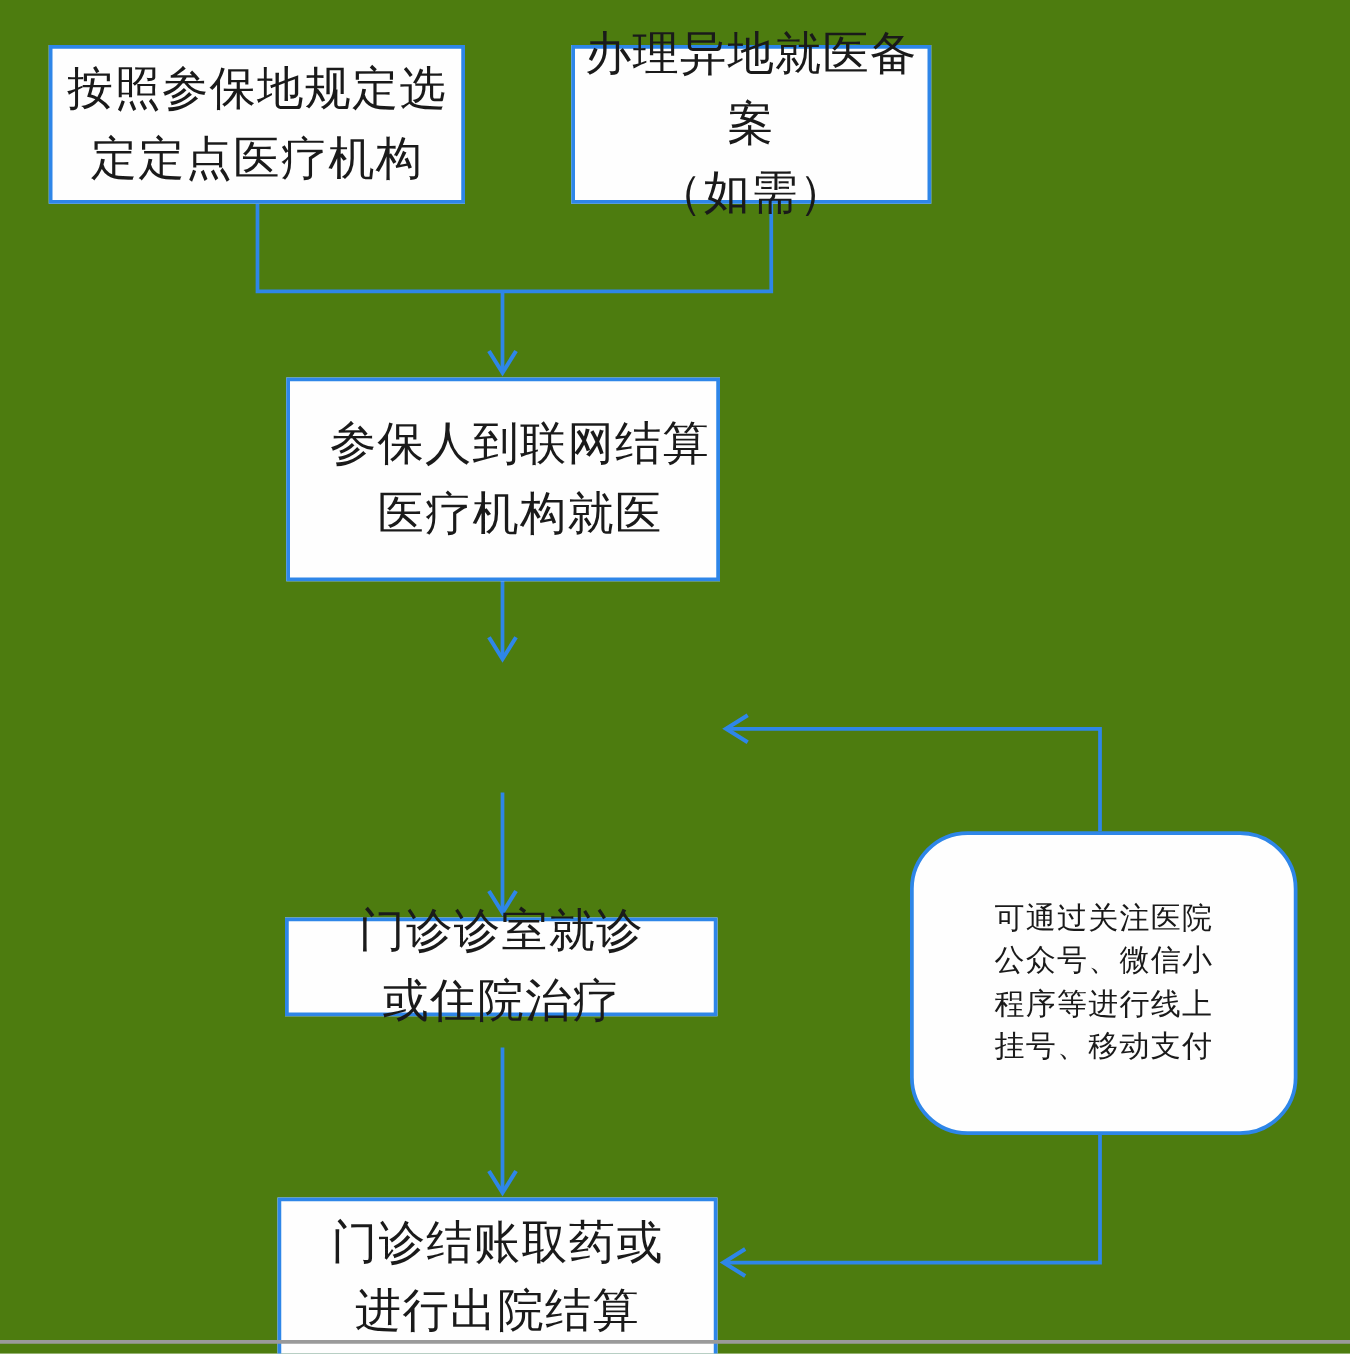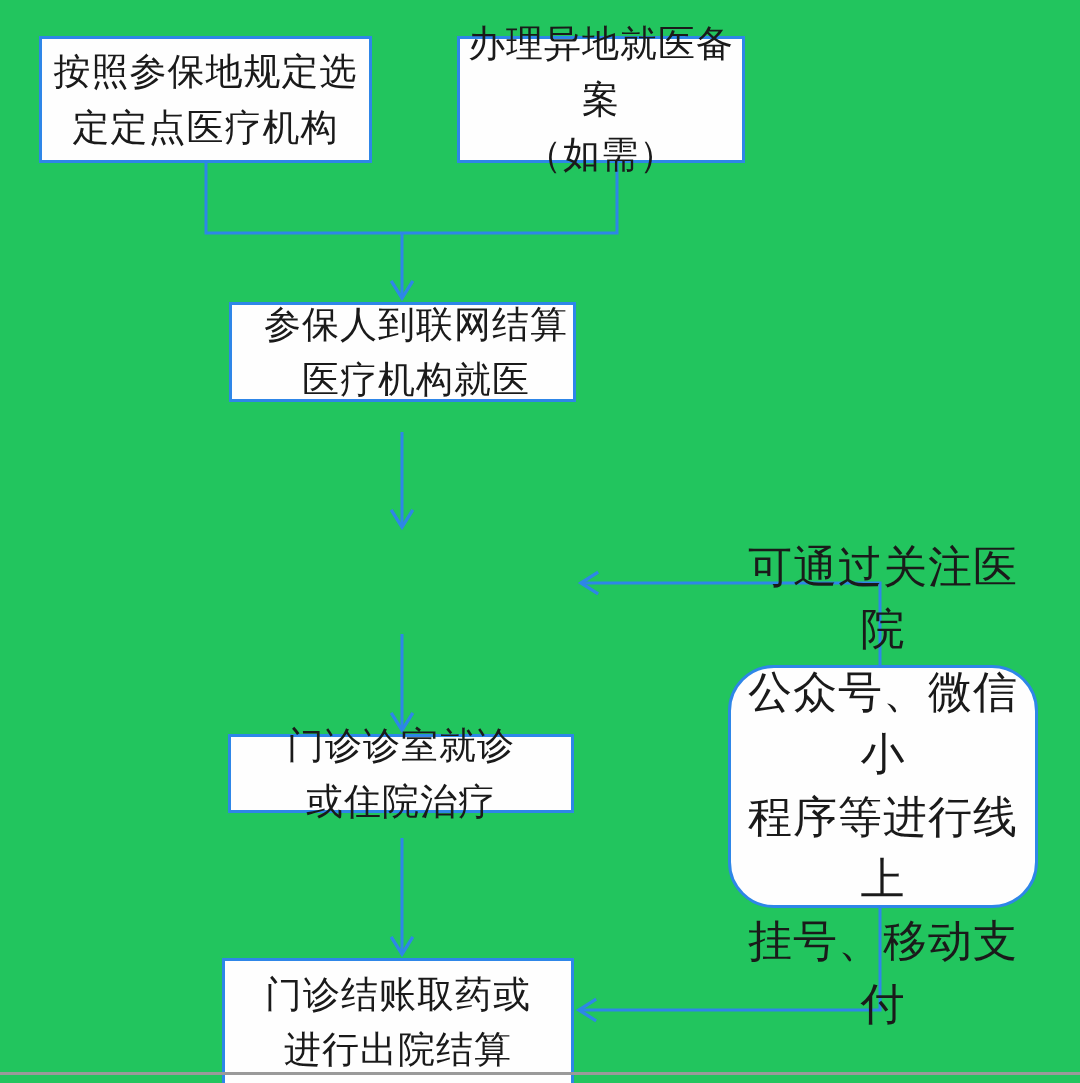--- a/index.html
+++ b/index.html
@@ -4,42 +4,42 @@
 <style>
   html, body {
     margin: 0;
     padding: 0;
     background: #ffffff;
   }
   #canvas {
     position: relative;
     width: 1080px;
     height: 1083px;
-    background: #22c55e;
+    background: #4d7c0f;
     overflow: hidden;
     font-family: "Liberation Serif", "DejaVu Serif", serif;
   }
   .node {
     position: absolute;
     box-sizing: border-box;
     border: 3px solid #2e86e8;
     background: #fefefe;
     display: flex;
     align-items: center;
     justify-content: center;
     text-align: center;
     color: #1a1a1a;
     font-size: 37px;
     line-height: 1.5;
     white-space: pre-line;
     letter-spacing: 1px;
   }
   .node.rounded {
     border-radius: 46px;
-    font-size: 44px;
+    font-size: 24px;
     line-height: 1.42;
   }
   #connector-layer {
     position: absolute;
     left: 0;
     top: 0;
     width: 1080px;
     height: 1083px;
   }
   .connector {
@@ -51,21 +51,21 @@
     position: absolute;
     left: 0;
     top: 1072px;
     width: 1080px;
     height: 3px;
     background: #9a9a9a;
   }
   
   #node-select-facility { left: 39px;  top: 36px;  width: 333px; height: 127px; }
   #node-remote-filing   { left: 457px; top: 36px;  width: 288px; height: 127px; }
-  #node-visit-hospital  { left: 229px; top: 302px; width: 347px; height: 100px; padding-left: 27px; }
+  #node-visit-hospital  { left: 229px; top: 302px; width: 347px; height: 163px; padding-left: 27px; }
   #node-registration    { left: 228px; top: 531px; width: 348px; height: 103px; }
   #node-treatment       { left: 228px; top: 734px; width: 346px; height: 79px; }
   #node-settlement      { left: 222px; top: 958px; width: 352px; height: 128px; }
   #node-online-note     { left: 728px; top: 665px; width: 310px; height: 243px; }
 </style>
 </head>
 <body>
 
 <div id="canvas">
 

